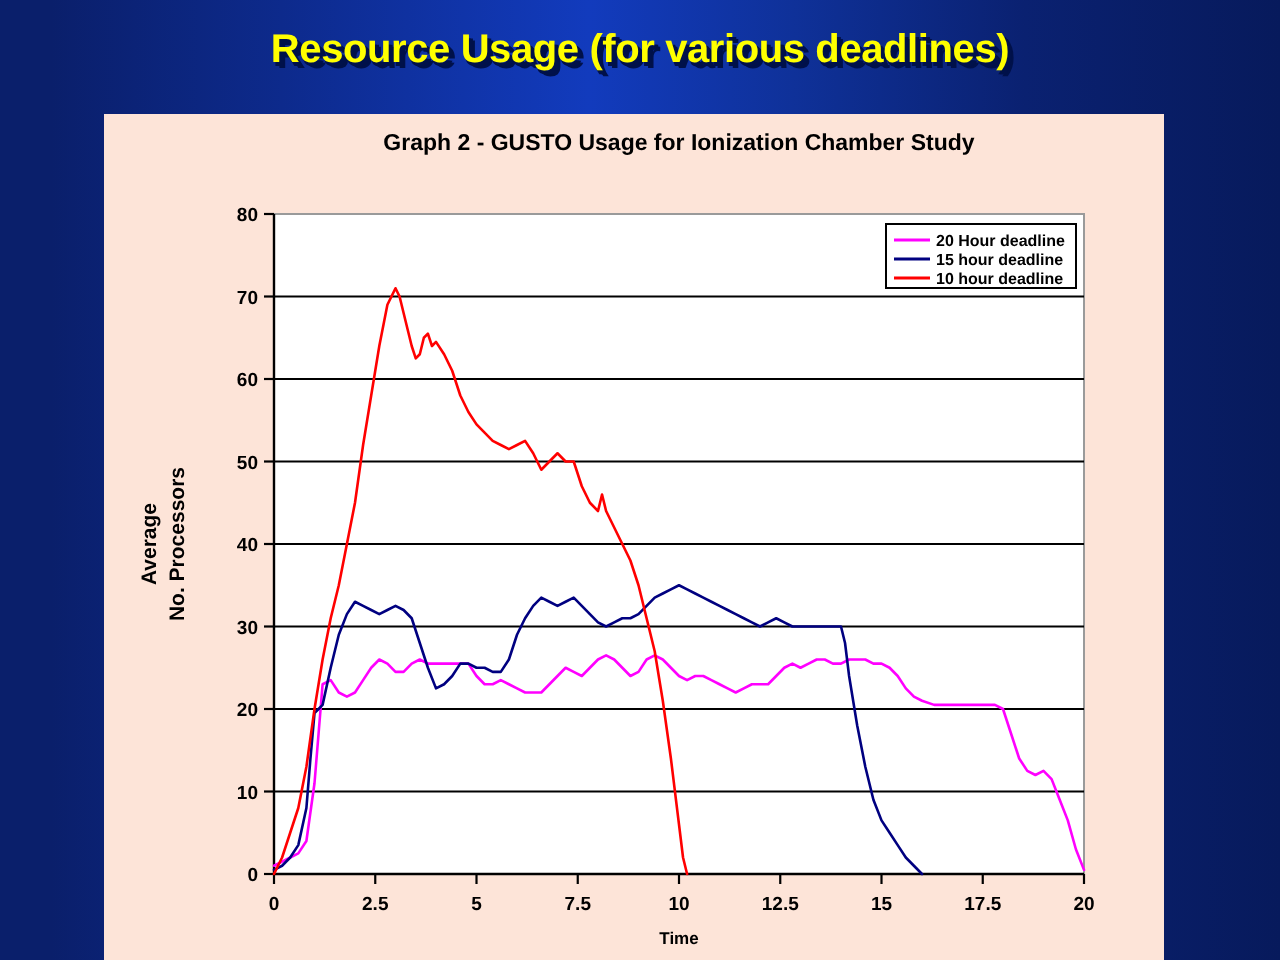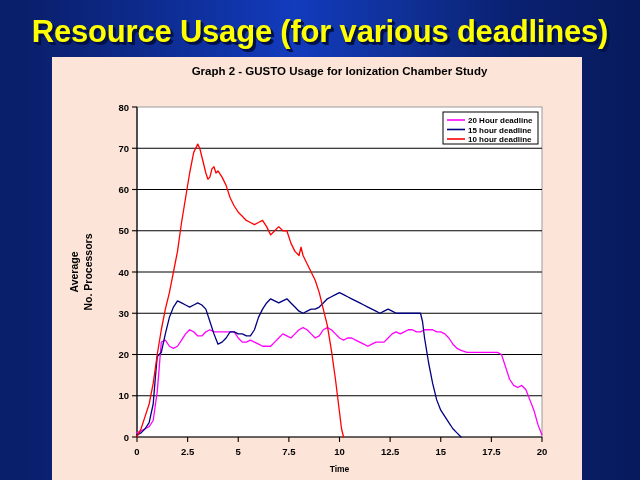--- a/index.html
+++ b/index.html
@@ -23,21 +23,21 @@
     overflow: hidden;
   }
   #slide-title {
     position: absolute;
     left: 0;
     top: 14px;
     width: 640px;
     text-align: center;
     font-family: "Liberation Sans", sans-serif;
     font-weight: bold;
-    font-size: 31px;
+    font-size: 20px;
     letter-spacing: -0.2px;
     color: #ffff00;
     text-shadow:
        2px 2px 0 #00114a,
        3px 3px 0 #00114a,
        1px 2px 0 #00114a;
     white-space: nowrap;
   }
   #chart-panel {
     position: absolute;

